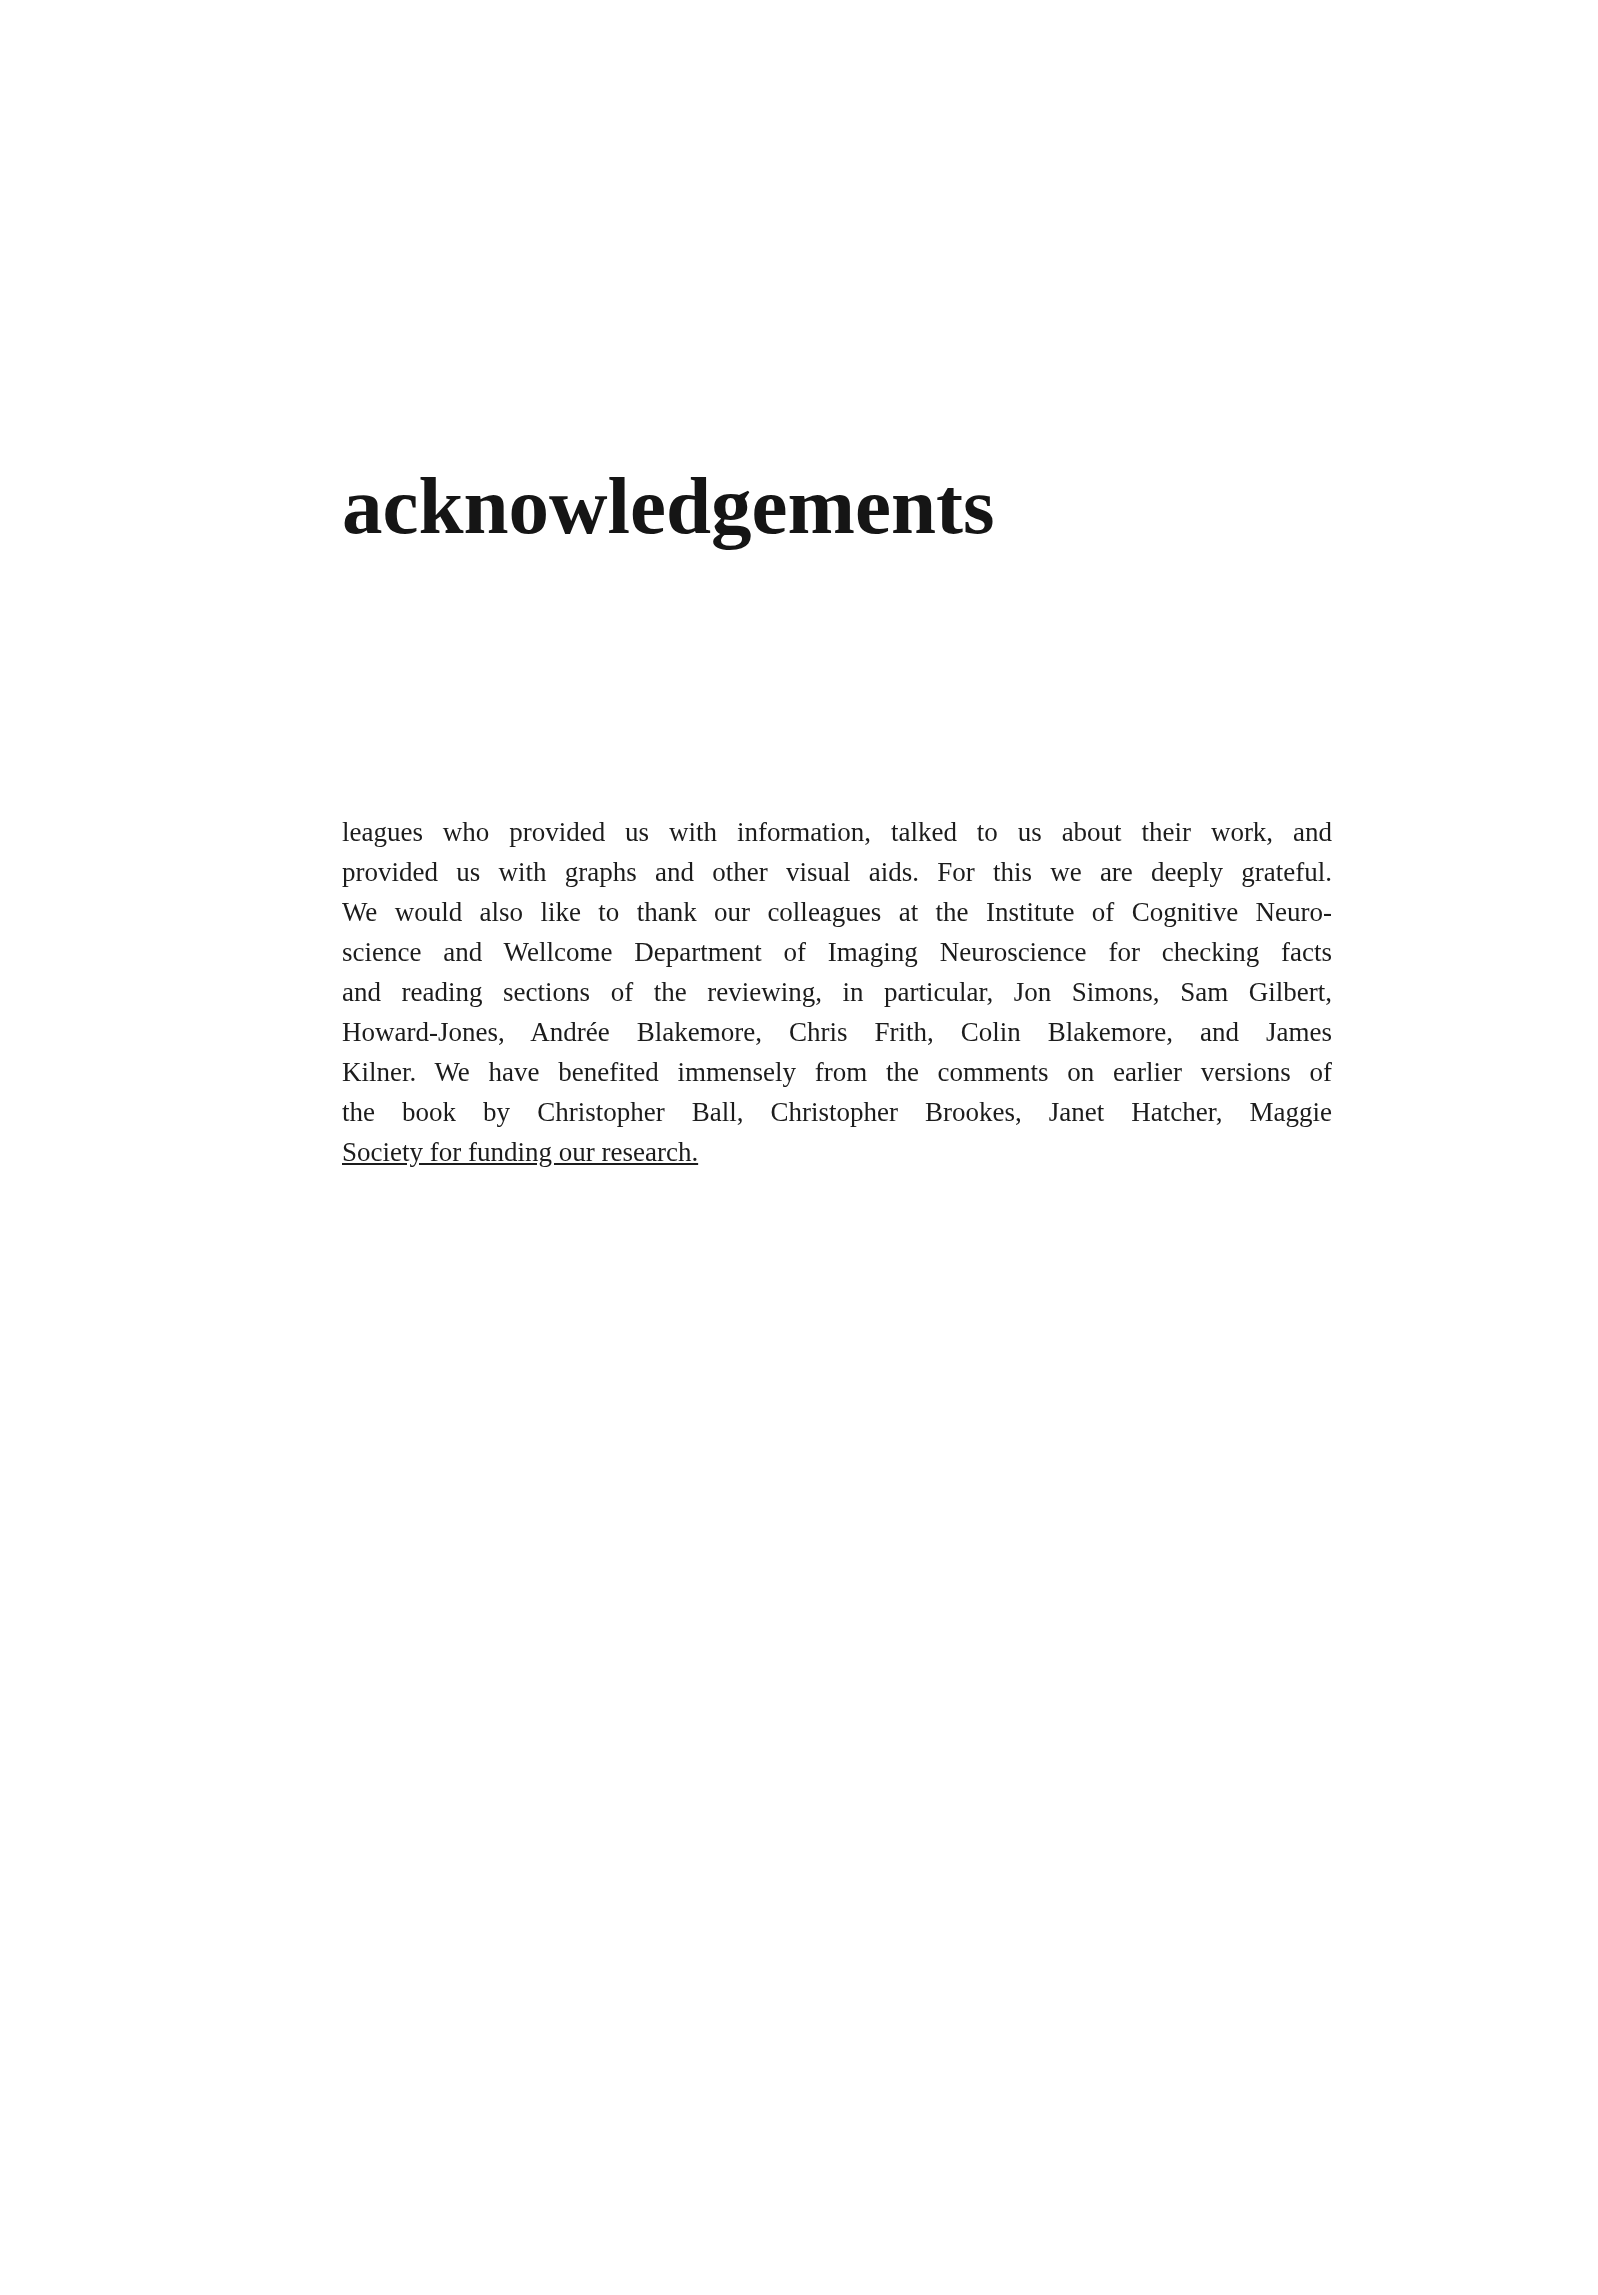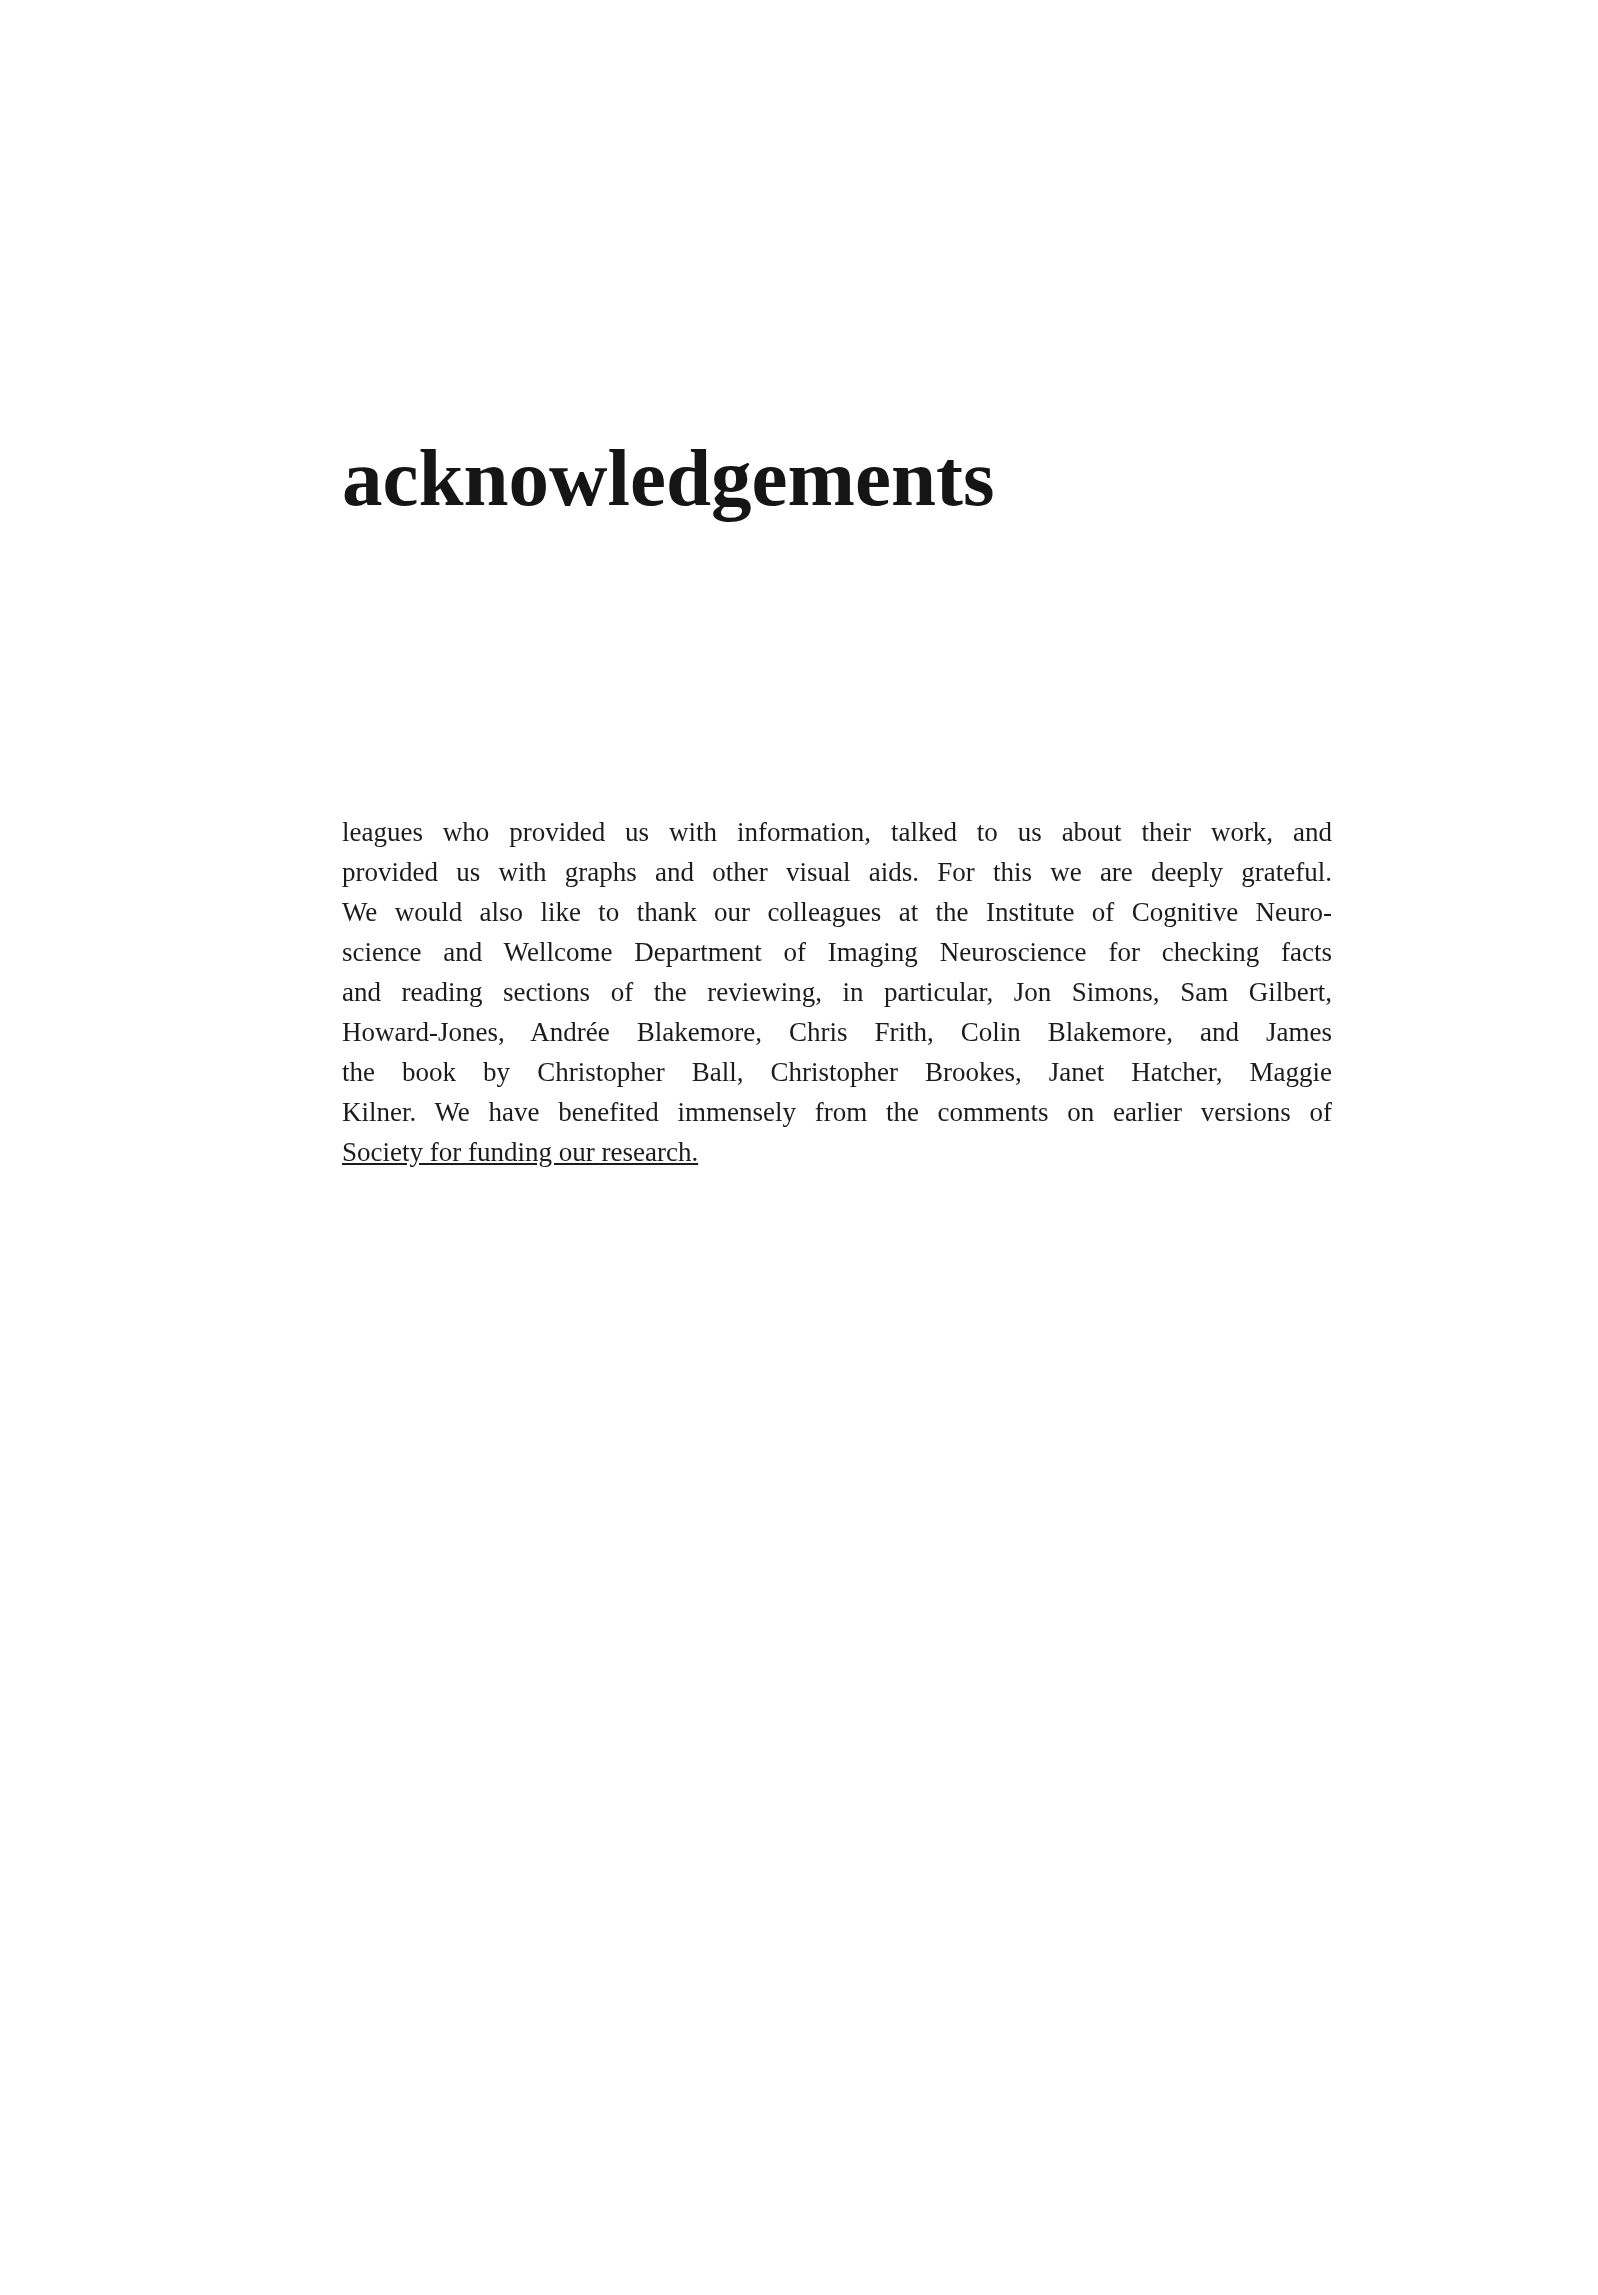--- a/index.html
+++ b/index.html
@@ -15,21 +15,21 @@
     overflow: hidden;
   }
   .page {
     position: absolute;
     inset: 0;
     background: #ffffff;
   }
   .title {
     position: absolute;
     left: 342px;
-    top: 438px;
+    top: 466px;
     margin: 0;
     font-size: 81px;
     line-height: 81px;
     font-weight: 700;
     letter-spacing: 0px;
     color: #151515;
     white-space: nowrap;
   }
   .body-text {
     position: absolute;
@@ -55,18 +55,18 @@
 <div class="page">
   <h1 class="title">acknowledgements</h1>
 
   <div class="body-text">
       <div class="line">leagues who provided us with information, talked to us about their work, and</div>
       <div class="line">provided us with graphs and other visual aids. For this we are deeply grateful.</div>
       <div class="line">We would also like to thank our colleagues at the Institute of Cognitive Neuro-</div>
       <div class="line">science and Wellcome Department of Imaging Neuroscience for checking facts</div>
       <div class="line">and reading sections of the reviewing, in particular, Jon Simons, Sam Gilbert,</div>
       <div class="line">Howard-Jones, Andrée Blakemore, Chris Frith, Colin Blakemore, and James</div>
+      <div class="line">Kilner. We have benefited immensely from the comments on earlier versions of</div>
       <div class="line">the book by Christopher Ball, Christopher Brookes, Janet Hatcher, Maggie</div>
-      <div class="line">Kilner. We have benefited immensely from the comments on earlier versions of</div>
       <div class="line">Society for funding our research.</div>
     </div>
 </div>
 
 
 </body></html>

